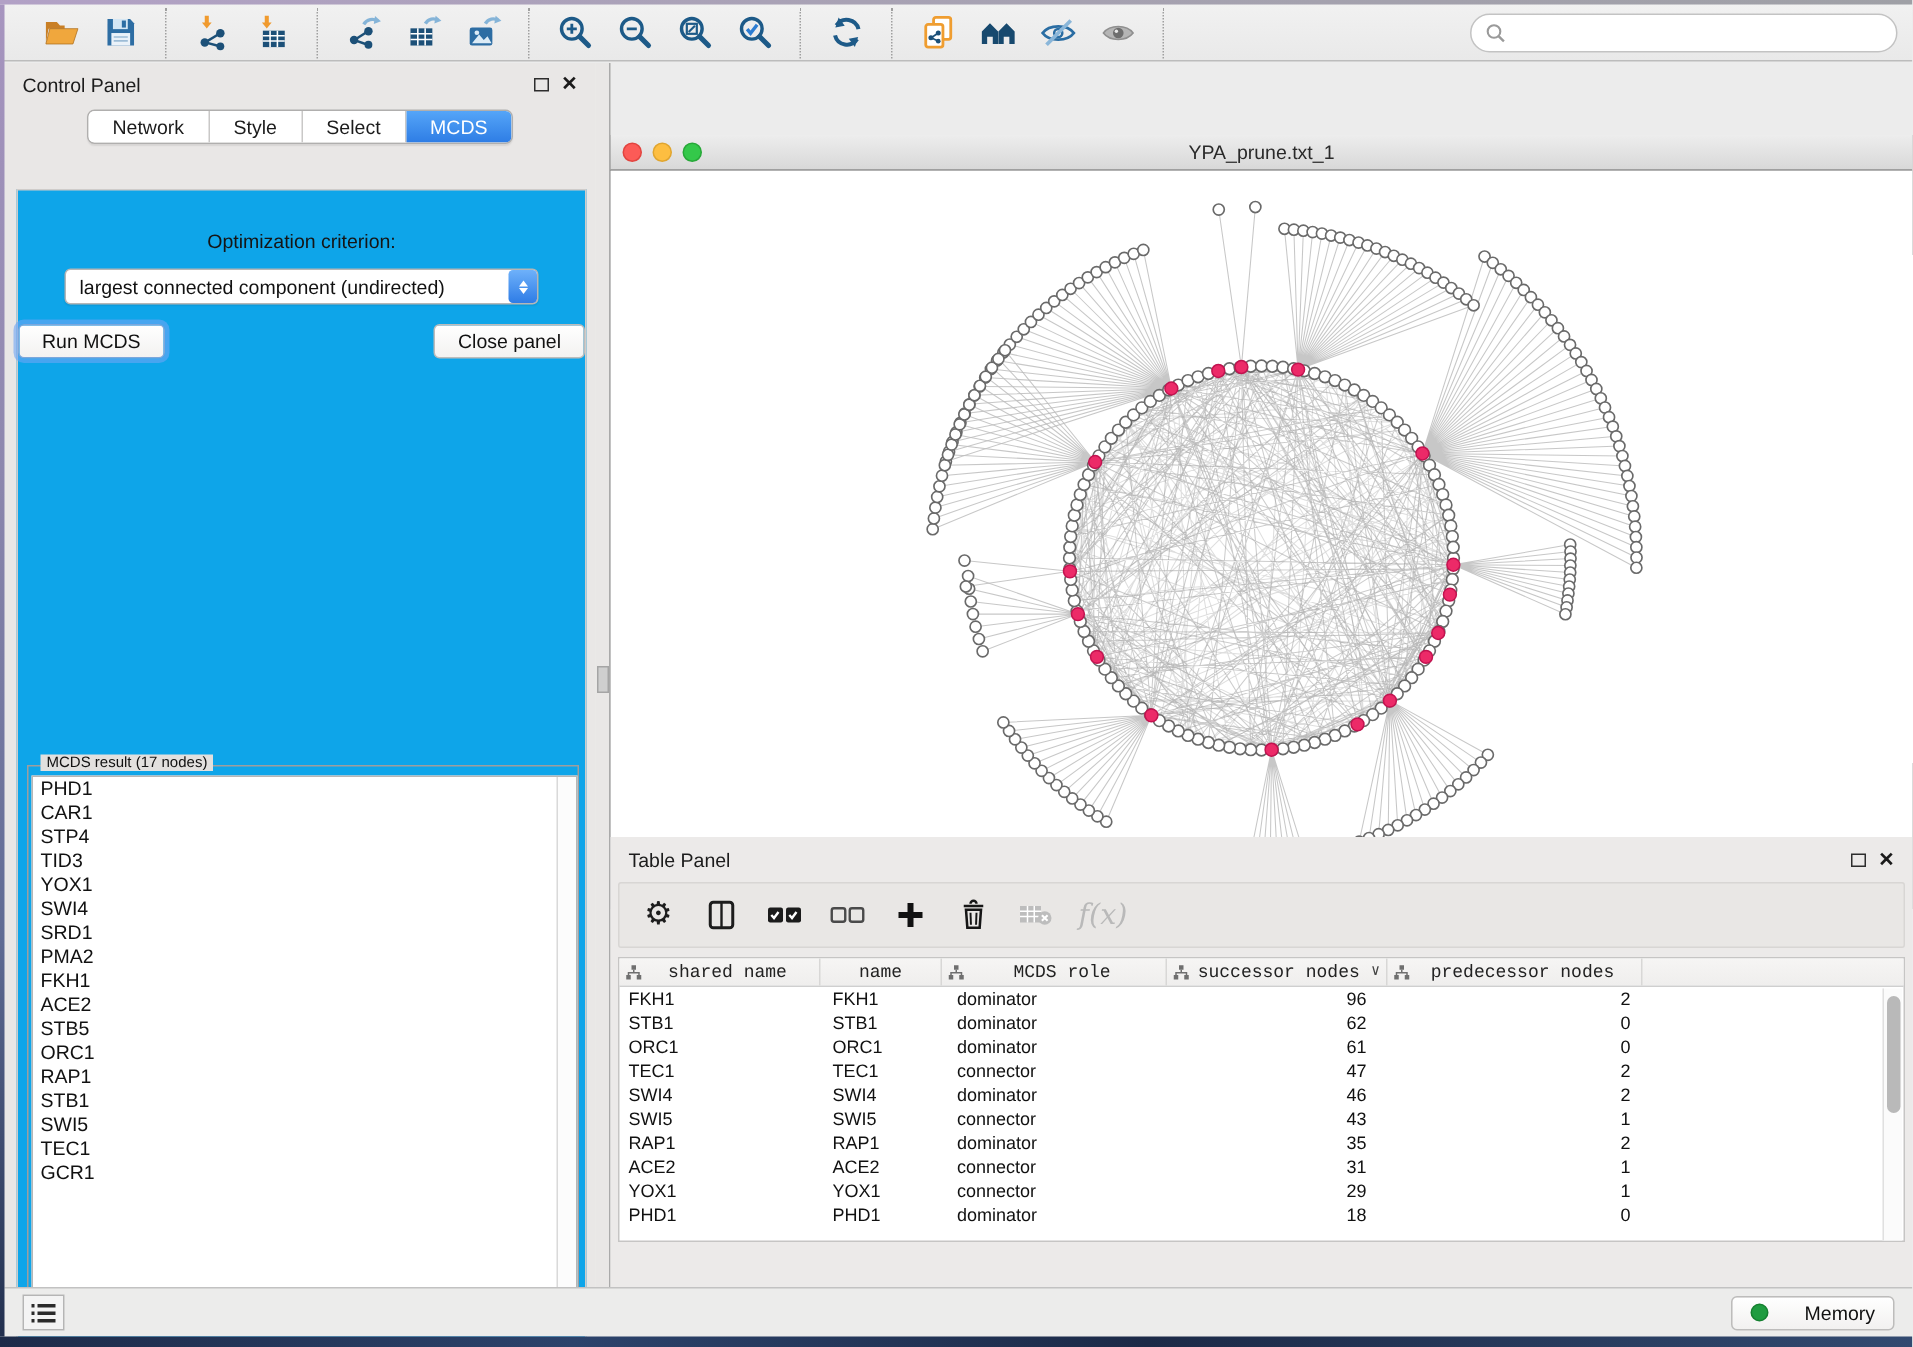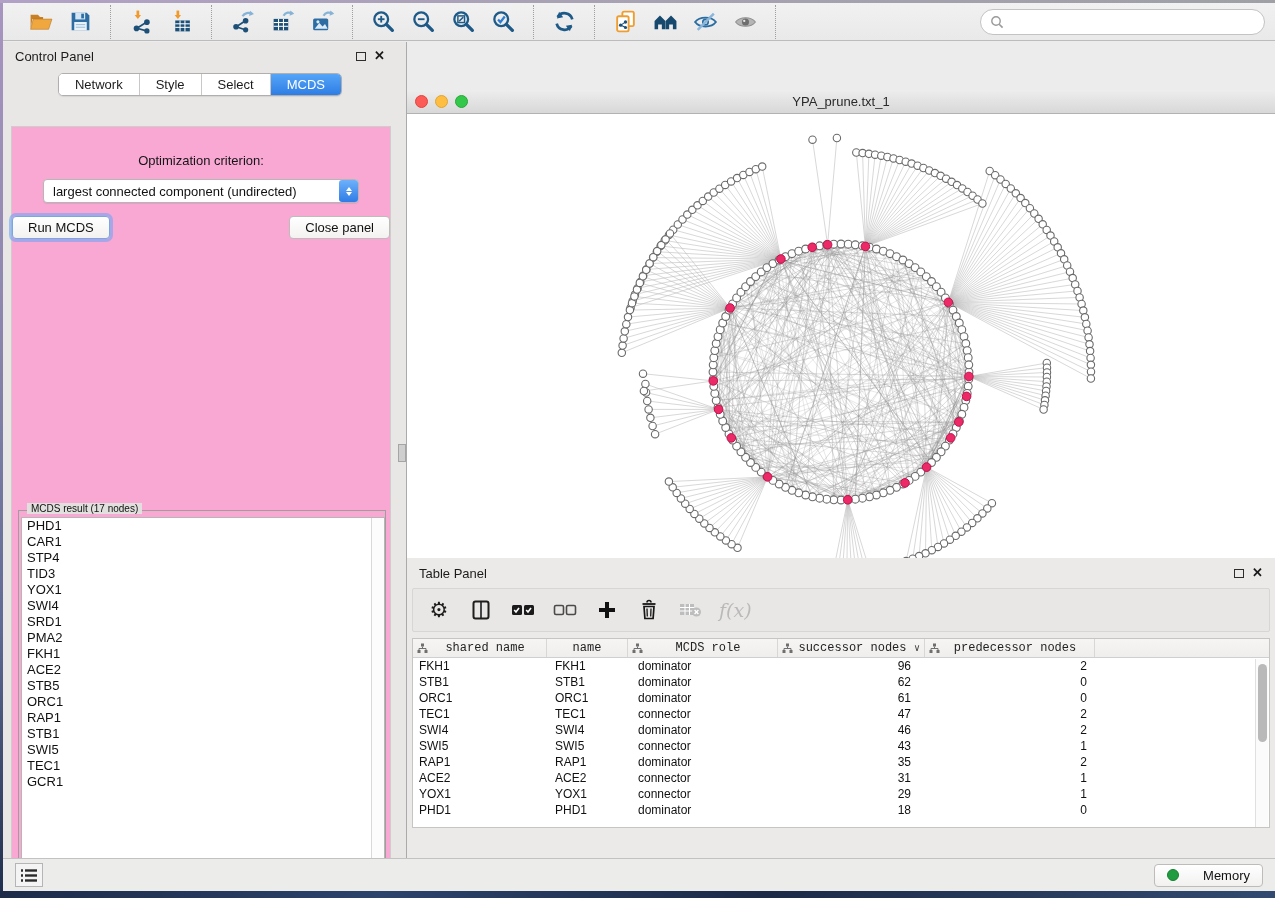--- a/index.html
+++ b/index.html
@@ -35,21 +35,21 @@
   .win-btns { margin-left:auto; display:flex; gap:8px; align-items:center; }
   .float-btn { width:10px; height:9px; border:1.5px solid #2d2d2d; background:transparent; }
   .close-btn { font-size:13px; font-weight:bold; color:#1a1a1a; line-height:10px; }
   .cp-tabs { display:flex; justify-content:center; margin-top:3px; position:relative; z-index:2; }
   .seg { display:inline-flex; border:1px solid #b0afae; border-radius:5px; overflow:hidden; background:#fff;
     box-shadow:0 1px 1px rgba(0,0,0,.08); }
   .seg-item { padding:3px 16px; font-size:13px; color:#1b1b1b; background:#fff; border-right:1px solid #c9c8c7; cursor:default; }
   .seg-item:last-child { border-right:none; }
   .seg-item.active { background:linear-gradient(#55a5f8,#2e7de5); color:#fff; }
   .cp-inner { position:absolute; left:8px; top:84px; width:380px; height:770px;
-    background:#f9a8d4; border:1px solid #cfccca; border-bottom:none; }
+    background:#0ea5e9; border:1px solid #cfccca; border-bottom:none; }
   .opt-label { text-align:center; font-size:13px; color:#151515; margin-top:26px; }
   .dropdown { margin:11px auto 0; width:316px; height:24px; background:#fff; border:1px solid #b6b6b6;
     border-radius:4px; display:flex; align-items:center; box-shadow:0 1px 1px rgba(0,0,0,.07);gap:28px; }
   .dd-text { flex:1; font-size:13px; padding-left:9px; color:#111; white-space:nowrap; }
   .dd-stepper { width:19px; height:22px; margin-right:0px; border-radius:3px;
     background:linear-gradient(#6eb1fa,#2e7ce6); display:flex; flex-direction:column;
     align-items:center; justify-content:center; gap:1px; }
   .dd-stepper span { width:0; height:0; border-left:3.5px solid transparent; border-right:3.5px solid transparent; }
   .arr-up { border-bottom:4px solid #fff; }
   .arr-dn { border-top:4px solid #fff; }

